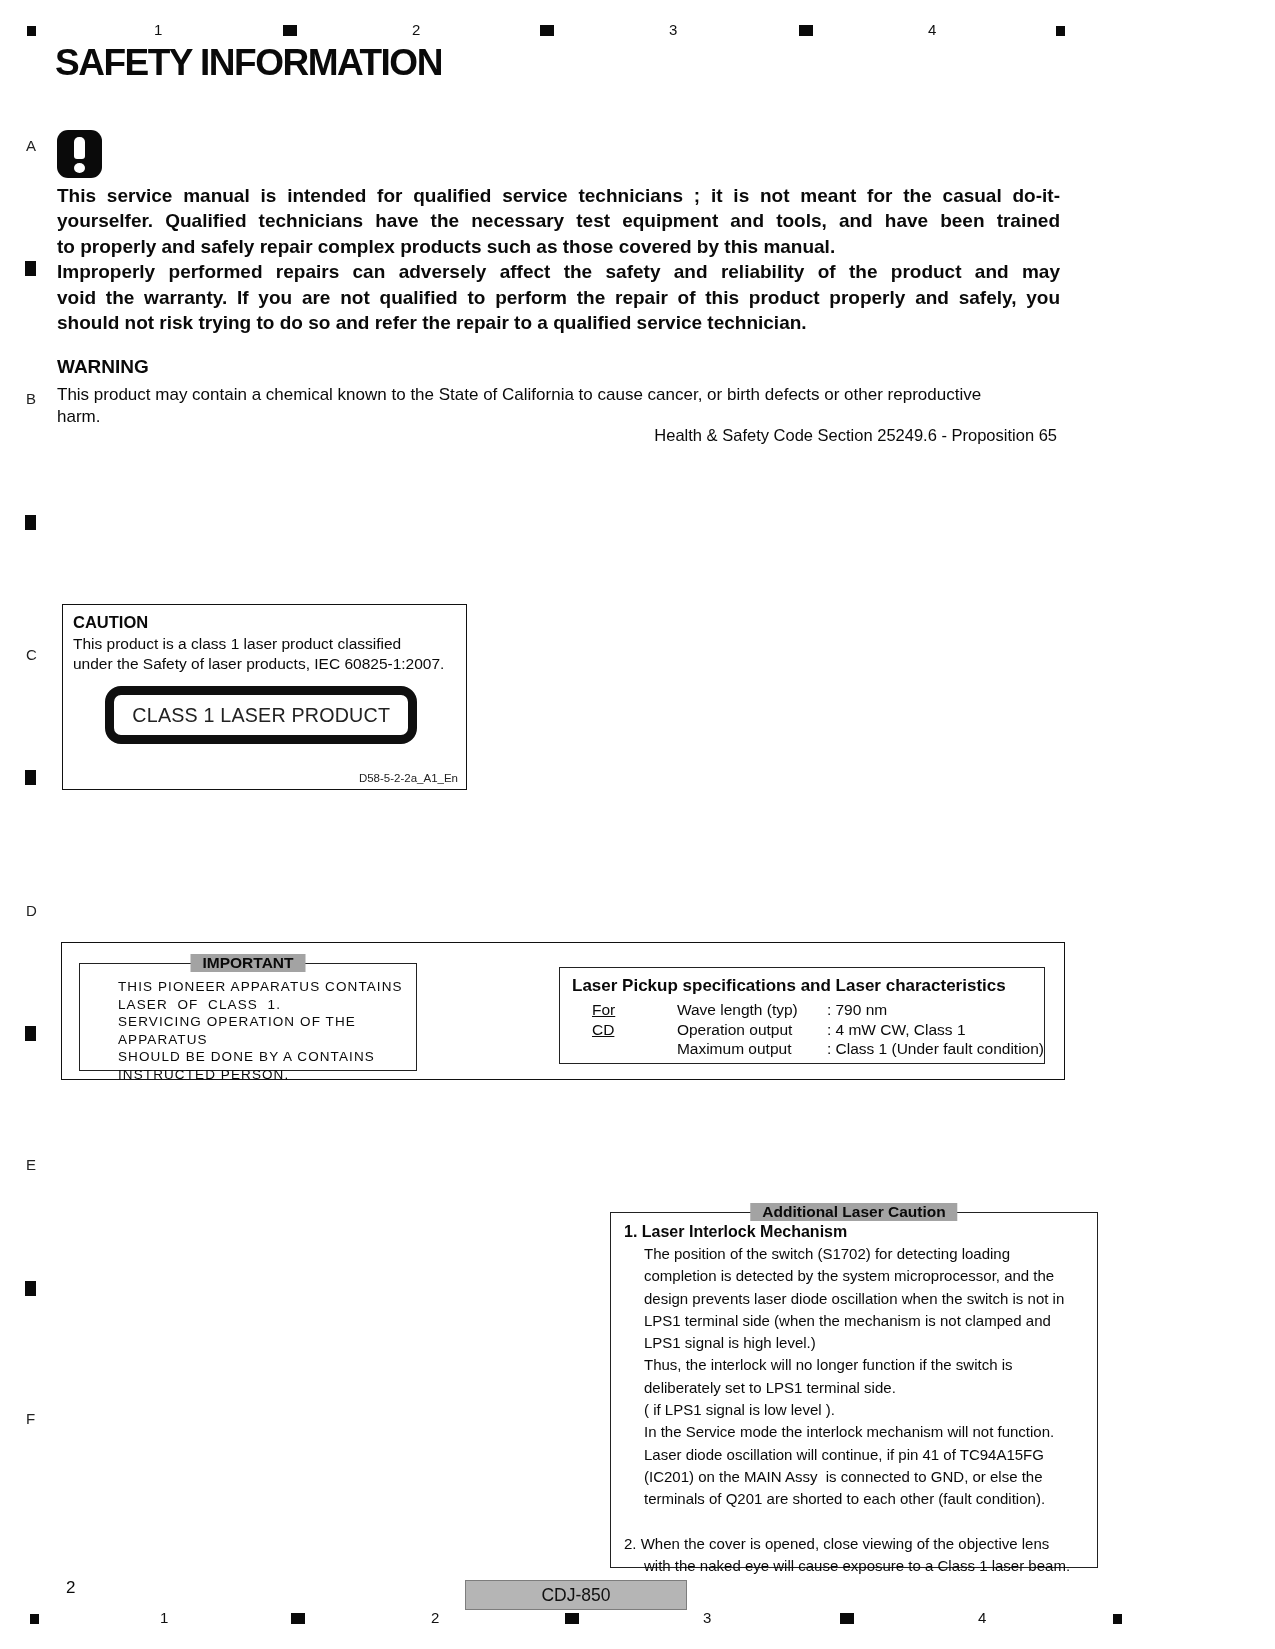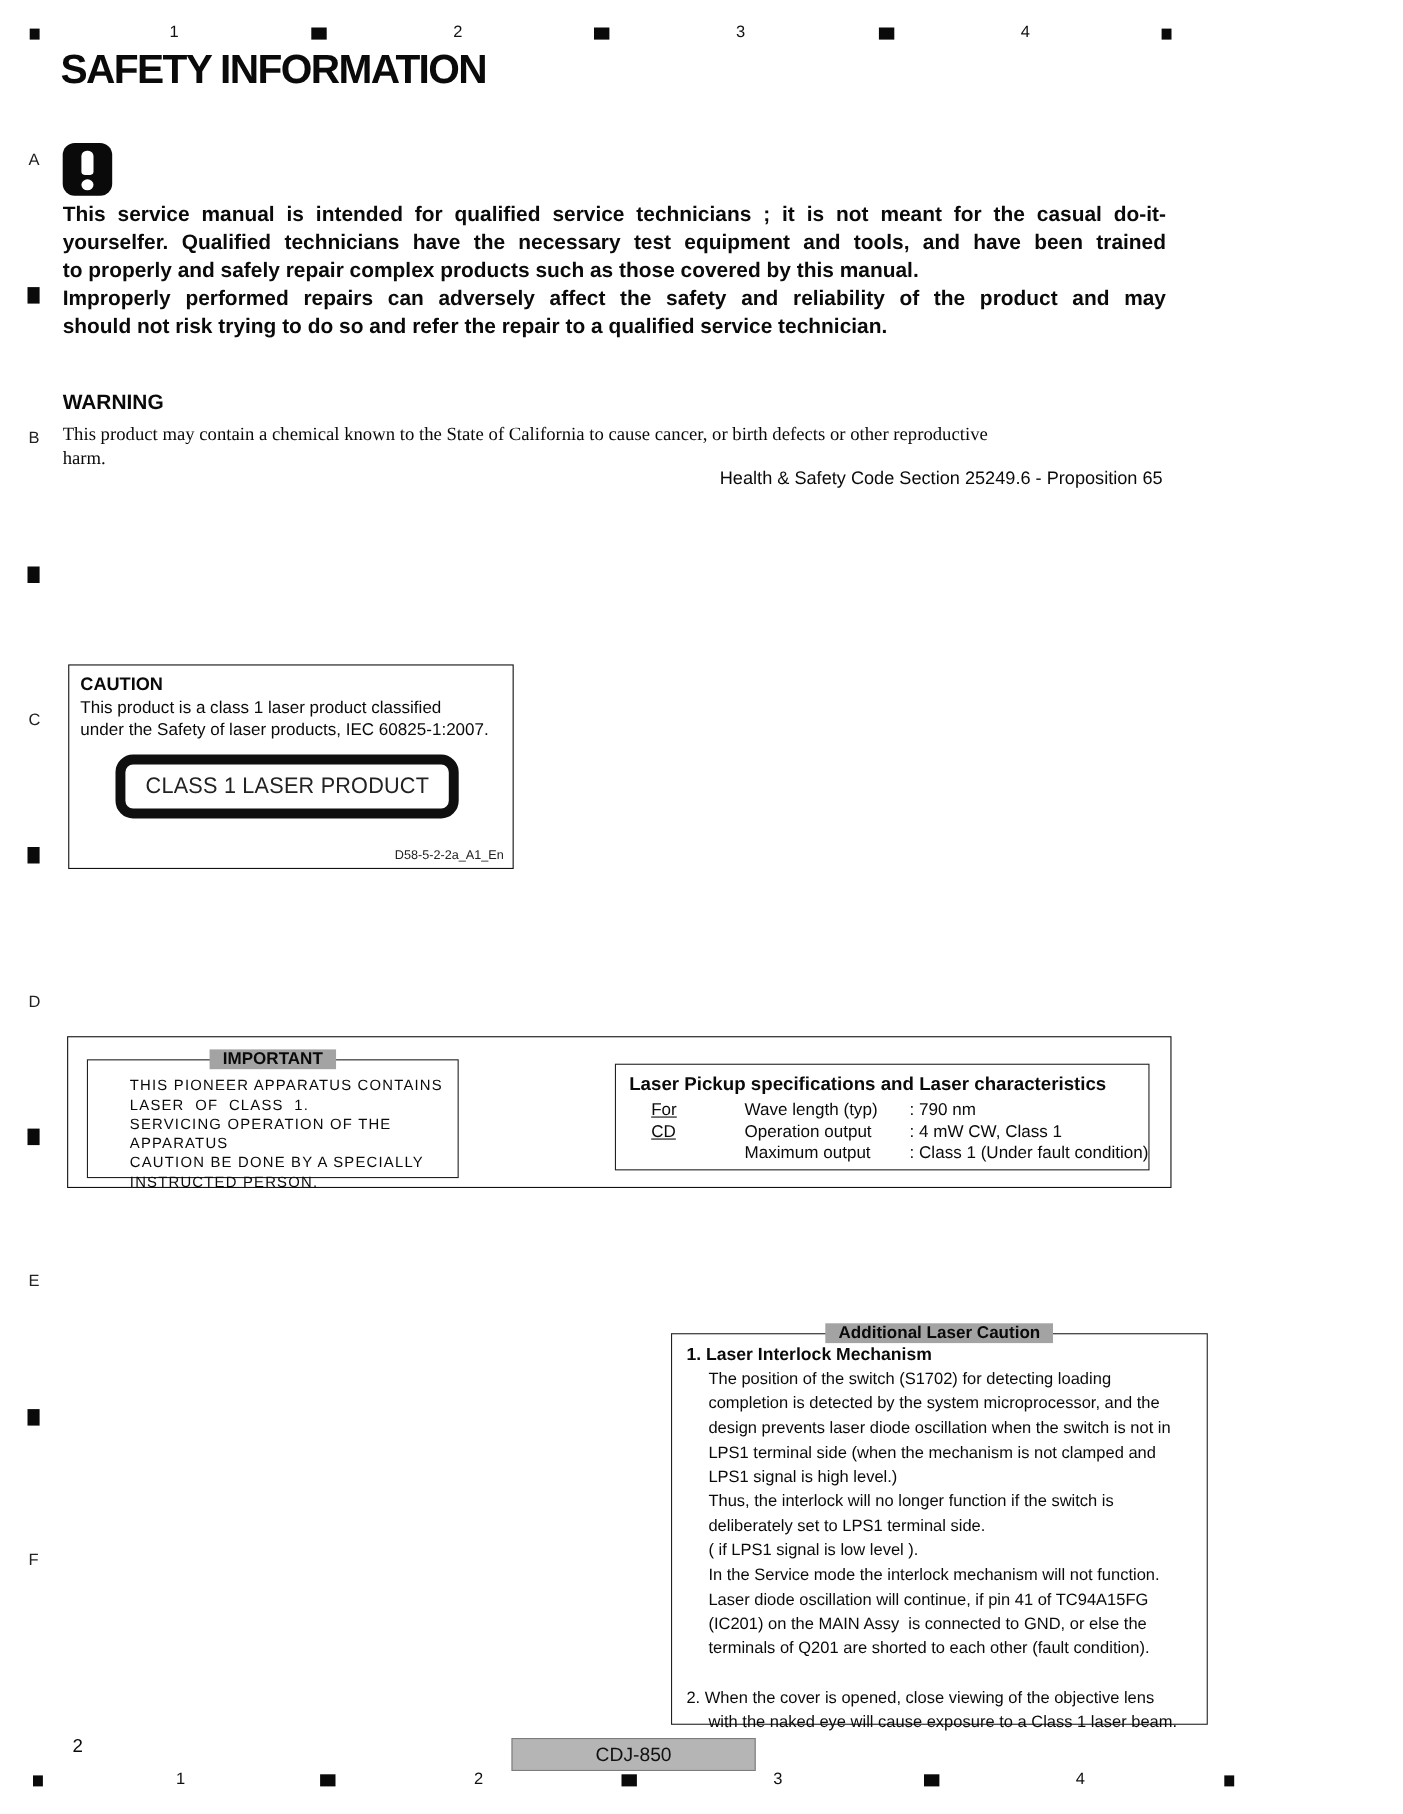--- a/index.html
+++ b/index.html
@@ -19,21 +19,21 @@
   
   .warn-icon{position:absolute;left:57px;top:130px;width:45px;height:48px;background:#0a0a0a;border-radius:11px;}
   .warn-bar{position:absolute;left:17px;top:7px;width:11px;height:22px;background:#fff;border-radius:5px 5px 3px 3px;}
   .warn-dot{position:absolute;left:17px;top:33px;width:11px;height:10px;background:#fff;border-radius:50%;}
   
   .intro{position:absolute;left:57px;top:183px;width:1003px;font-size:19px;font-weight:bold;}
   .intro .ln{line-height:25.4px;white-space:pre-wrap;}
   .jline{text-align:justify;text-align-last:justify;}
   
   .warn-head{position:absolute;left:57px;top:356px;font-size:19px;font-weight:bold;}
-  .warn-body{position:absolute;left:57px;top:384px;width:1003px;font-size:17px;font-family:Liberation Serif, serif;}
+  .warn-body{position:absolute;left:57px;top:384px;width:1003px;font-size:17px;}
   .warn-body .ln{line-height:22px;white-space:pre-wrap;}
   .code-ref{position:absolute;left:57px;top:426px;width:1000px;font-size:16.5px;text-align:right;}
   
   .caution-box{position:absolute;left:62px;top:604px;width:403px;height:184px;border:1.5px solid #111;}
   .caution-head{margin:8px 0 2px 10px;font-size:16.5px;font-weight:bold;}
   .caution-line{margin-left:10px;font-size:15.5px;line-height:20px;white-space:pre;}
   .class1-label{margin:12px 0 0 42px;width:282px;border:9px solid #0f0f0f;border-radius:16px;
                 background:#fff;text-align:center;padding:8px 6px;}
   .class1-text{font-size:20.5px;color:#222;letter-spacing:.2px;display:inline-block;transform:scaleX(.96);white-space:pre;}
   .doc-code{position:absolute;right:8px;bottom:5px;font-size:11.5px;color:#222;}
@@ -100,20 +100,21 @@
   <div class="warn-icon">
     <div class="warn-bar"></div>
     <div class="warn-dot"></div>
   </div>
 
   <div class="intro">
     <div class="ln jline">This service manual is intended for qualified service technicians ; it is not meant for the casual do-it-</div>
     <div class="ln jline">yourselfer. Qualified technicians have the necessary test equipment and tools, and have been trained</div>
     <div class="ln">to properly and safely repair complex products such as those covered by this manual.</div>
     <div class="ln jline">Improperly performed repairs can adversely affect the safety and reliability of the product and may</div>
+    <div class="ln jline">void the warranty. If you are not qualified to perform the repair of this product properly and safely, you</div>
     <div class="ln">should not risk trying to do so and refer the repair to a qualified service technician.</div>
   </div>
 
   <div class="warn-head">WARNING</div>
   <div class="warn-body">
     <div class="ln">This product may contain a chemical known to the State of California to cause cancer, or birth defects or other reproductive</div>
     <div class="ln">harm.</div>
   </div>
   <div class="code-ref">Health &amp; Safety Code Section 25249.6 - Proposition 65</div>
 
@@ -127,21 +128,21 @@
     <div class="doc-code">D58-5-2-2a_A1_En</div>
   </div>
 
   <div class="d-box">
     <div class="imp-box">
       <div class="boxed-title">IMPORTANT</div>
       <div class="imp-body">
         <div class="ln">THIS PIONEER APPARATUS CONTAINS</div>
         <div class="ln">LASER  OF  CLASS  1.</div>
         <div class="ln">SERVICING OPERATION OF THE APPARATUS</div>
-        <div class="ln">CAUTION BE DONE BY A SPECIALLY</div>
+        <div class="ln">SHOULD BE DONE BY A CONTAINS</div>
         <div class="ln">INSTRUCTED PERSON.</div>
       </div>
     </div>
     <div class="laser-box">
       <div class="laser-head">Laser Pickup specifications and Laser characteristics</div>
       <div class="laser-rows">
         <div class="for-cd">For CD</div>
         <div class="spec-col">
           <div class="spec-row">
             <span class="spec-label">Wave length (typ)</span>

